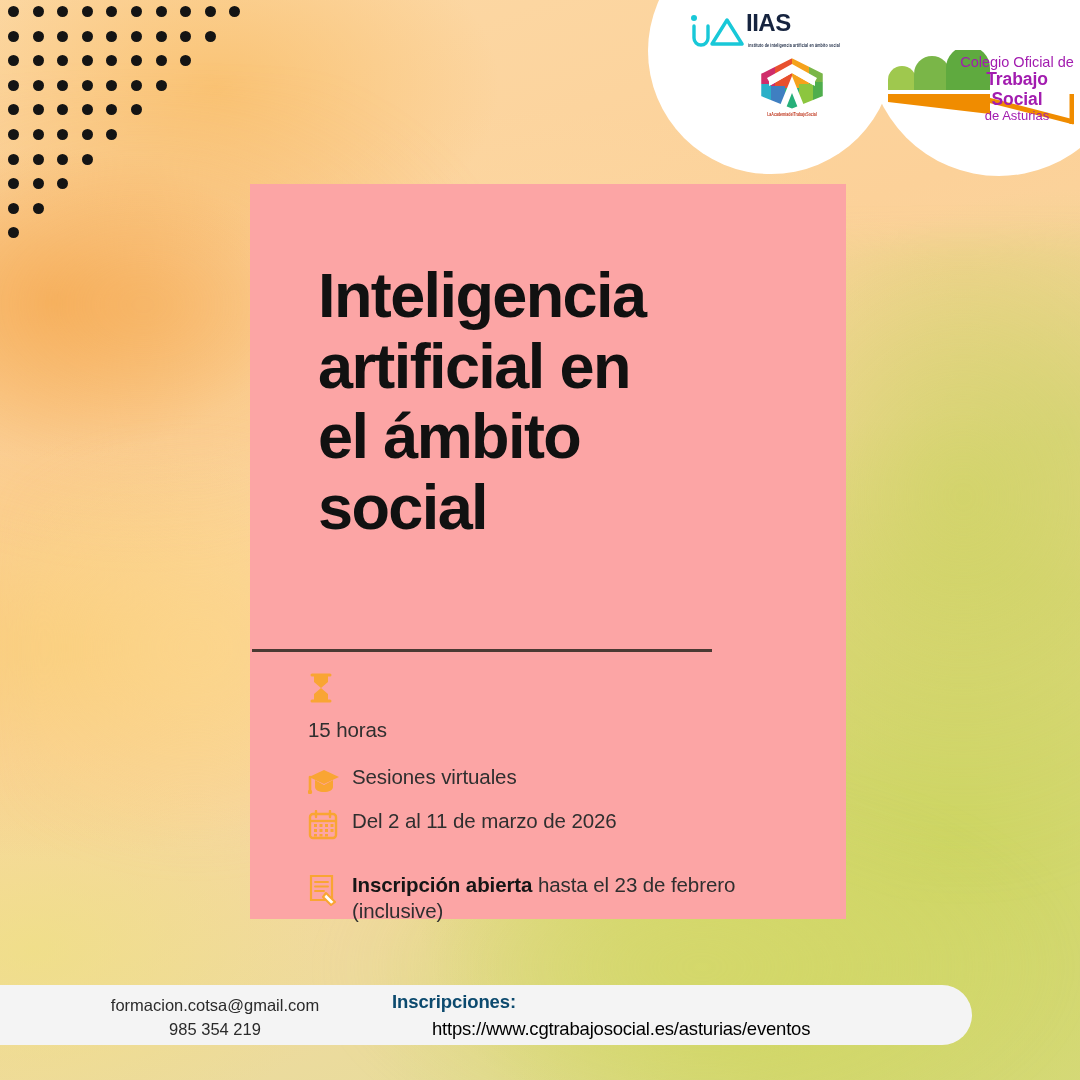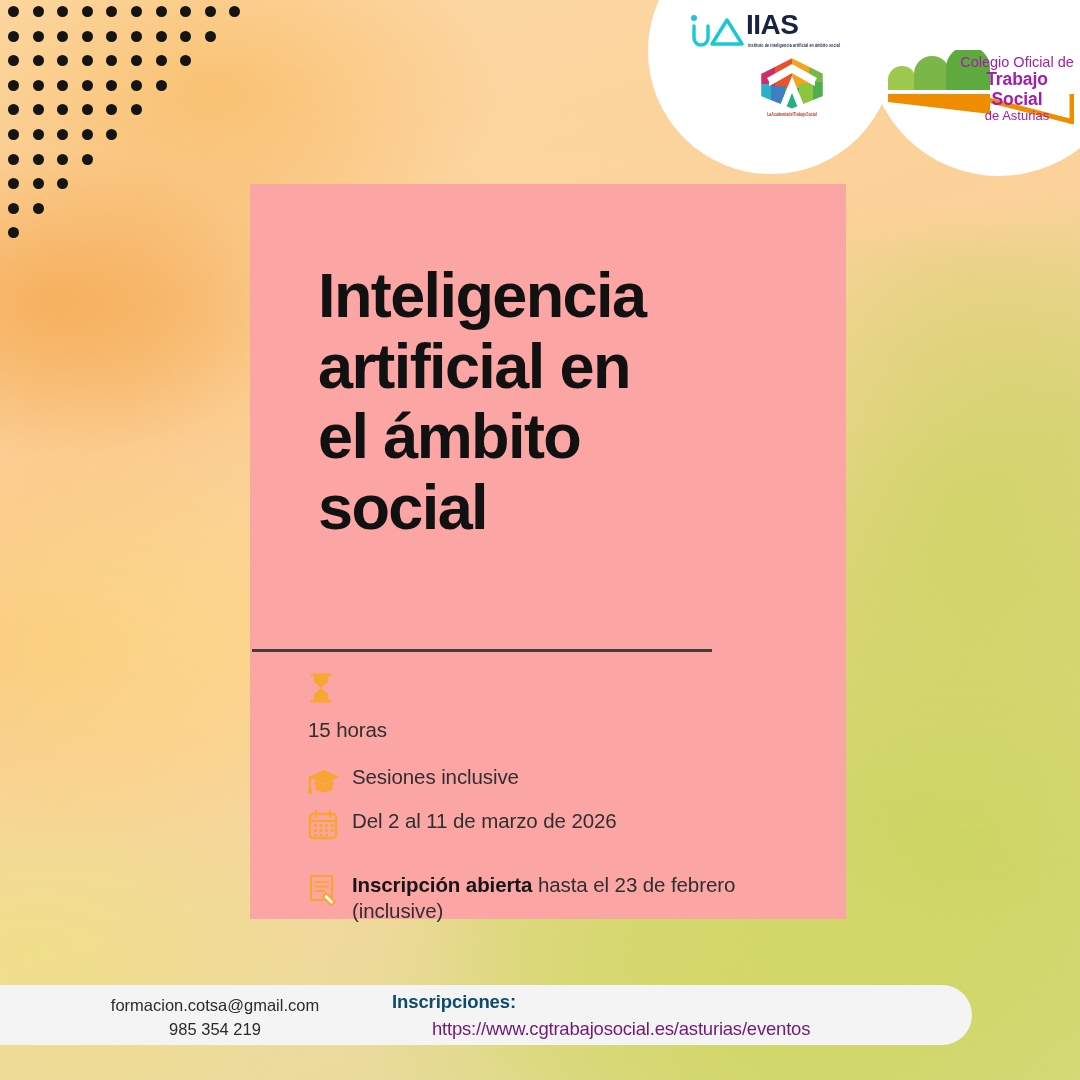--- a/index.html
+++ b/index.html
@@ -100,21 +100,21 @@
   }
   .logo-iias .mark {
     position: absolute;
     left: 0; top: 2px;
   }
   .logo-iias .word {
     position: absolute;
     left: 58px; top: -1px;
     font-family: "Liberation Sans", sans-serif;
     font-weight: bold;
-    font-size: 28px;
+    font-size: 24px;
     letter-spacing: -0.5px;
     color: #16243f;
     line-height: 1;
   }
   .logo-iias .tag {
     position: absolute;
     left: 60px; top: 30px;
     font-size: 3.6px;
     font-weight: bold;
     letter-spacing: 0.15px;
@@ -250,21 +250,21 @@
     left: 392px; top: 6px;
     font-size: 18.5px;
     font-weight: bold;
     color: #0c4a6e;
     letter-spacing: -0.1px;
   }
   .footer-url {
     position: absolute;
     left: 432px; top: 33px;
     font-size: 18.5px;
-    color: #701a75;
+    color: #000000;
     letter-spacing: -0.2px;
   }
 </style>
 </head>
 <body>
 
 <div id="poster">
 
   <div class="bg-base"></div>
   <div class="bg-wash-a"></div>
@@ -420,21 +420,21 @@
 
       <div class="detail-row row-virtual">
         <span class="detail-icon">
           <svg width="32" height="28" viewBox="0 0 32 28">
             <path d="M16 4 L31 11 L16 18 L1 11 Z" fill="#f9a533"></path>
             <path d="M7 14 L7 21 C7 24 11 26 16 26 C21 26 25 24 25 21 L25 14 L16 19 Z" fill="#f9a533"></path>
             <path d="M2 11 L2 25" stroke="#f9a533" stroke-width="2.6" stroke-linecap="round"></path>
             <circle cx="2" cy="26" r="2.2" fill="#f9a533"></circle>
           </svg>
         </span>
-        <span class="detail-text">Sesiones inclusive</span>
+        <span class="detail-text">Sesiones virtuales</span>
       </div>
 
       <div class="detail-row row-dates">
         <span class="detail-icon">
           <svg width="30" height="30" viewBox="0 0 30 30">
             <rect x="2" y="4" width="26" height="24" rx="3" fill="none" stroke="#f9a533" stroke-width="2.4"></rect>
             <path d="M2 11 L28 11" stroke="#f9a533" stroke-width="2.4"></path>
             <path d="M8 1 L8 7" stroke="#f9a533" stroke-width="2.4" stroke-linecap="round"></path>
             <path d="M22 1 L22 7" stroke="#f9a533" stroke-width="2.4" stroke-linecap="round"></path>
             <rect x="6" y="14" width="3" height="3" fill="#f9a533"></rect>

